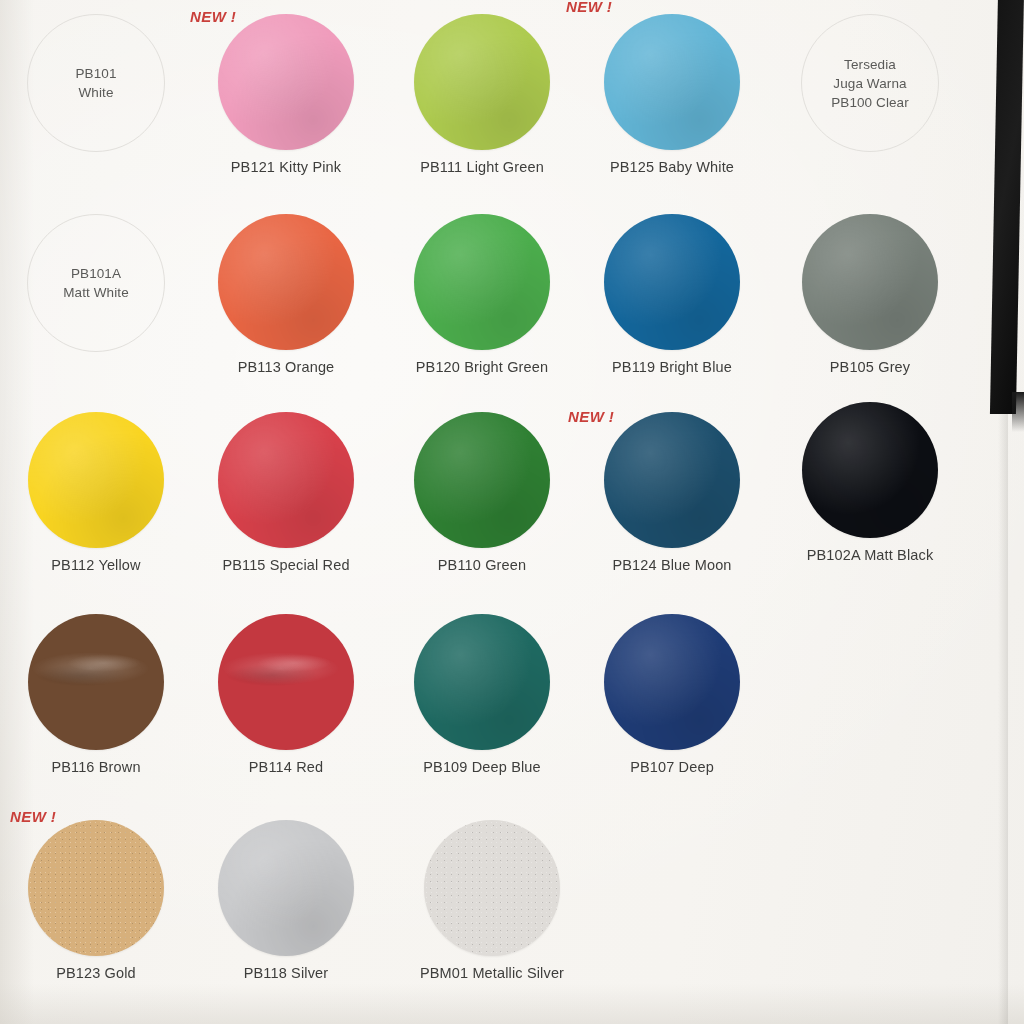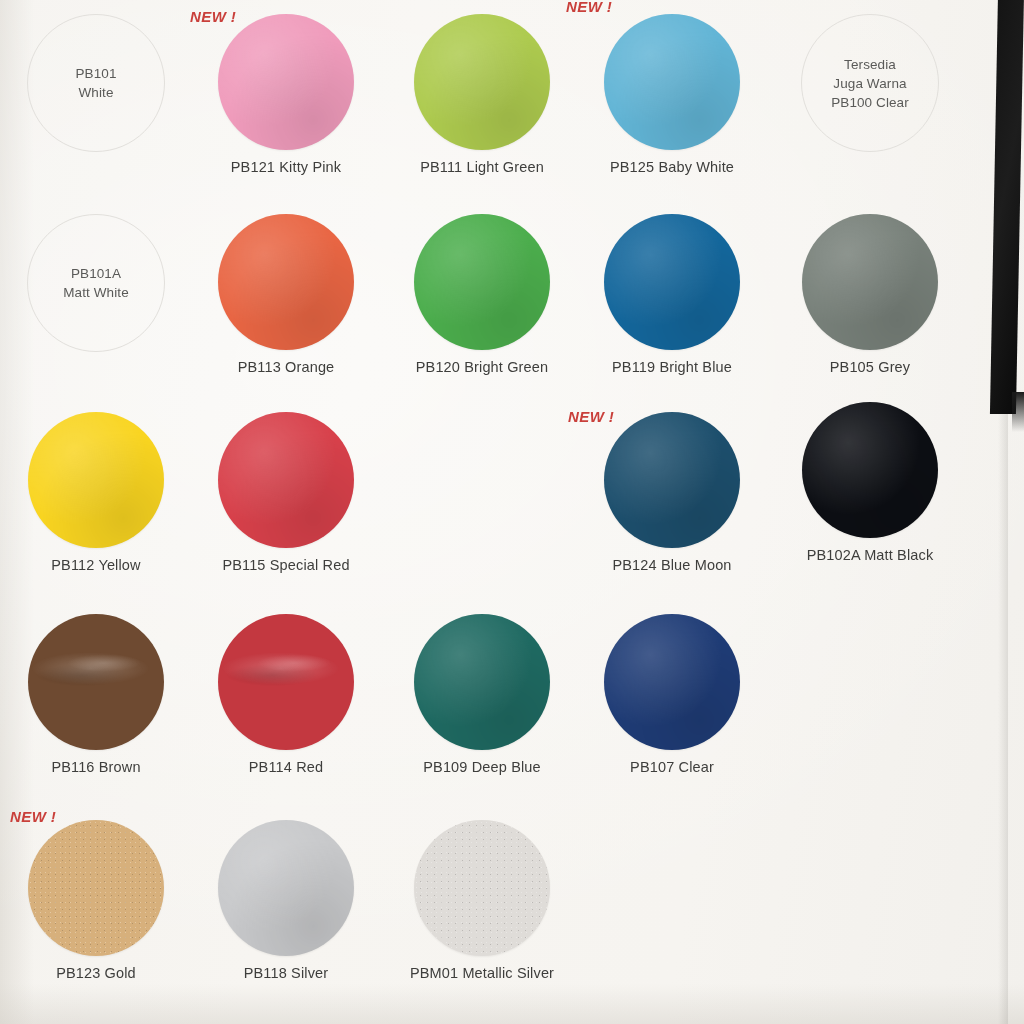--- a/index.html
+++ b/index.html
@@ -190,20 +190,24 @@
         <div class="caption" style="color: rgb(62, 62, 60);">PB105 Grey</div>
       </div>
       <div class="cell" style="left: -4px; top: 412px;">
         <div class="dot texture" style="background: rgb(249, 213, 33);"></div>
         <div class="caption" style="color: rgb(62, 62, 60);">PB112 Yellow</div>
       </div>
       <div class="cell" style="left: 186px; top: 412px;">
         <div class="dot texture" style="background: rgb(216, 65, 75);"></div>
         <div class="caption" style="color: rgb(62, 62, 60);">PB115 Special Red</div>
       </div>
+      <div class="cell" style="left: 382px; top: 412px;">
+        <div class="dot texture" style="background: rgb(47, 128, 51);"></div>
+        <div class="caption" style="color: rgb(62, 62, 60);">PB110 Green</div>
+      </div>
       <div class="cell" style="left: 572px; top: 412px;">
         <div class="newbadge" style="color: rgb(201, 64, 59); left: -4px; top: -4px;">NEW !</div>
         <div class="dot texture" style="background: rgb(29, 79, 109);"></div>
         <div class="caption" style="color: rgb(62, 62, 60);">PB124 Blue Moon</div>
       </div>
       <div class="cell" style="left: 770px; top: 402px;">
         <div class="dot texture" style="background: rgb(13, 15, 20);"></div>
         <div class="caption" style="color: rgb(62, 62, 60);">PB102A Matt Black</div>
       </div>
       <div class="cell" style="left: -4px; top: 614px;">
@@ -213,32 +217,32 @@
       <div class="cell" style="left: 186px; top: 614px;">
         <div class="dot glossy" style="background: rgb(195, 56, 64);"></div>
         <div class="caption" style="color: rgb(62, 62, 60);">PB114 Red</div>
       </div>
       <div class="cell" style="left: 382px; top: 614px;">
         <div class="dot texture" style="background: rgb(31, 106, 98);"></div>
         <div class="caption" style="color: rgb(62, 62, 60);">PB109 Deep Blue</div>
       </div>
       <div class="cell" style="left: 572px; top: 614px;">
         <div class="dot texture" style="background: rgb(31, 60, 118);"></div>
-        <div class="caption" style="color: rgb(62, 62, 60);">PB107 Clear</div>
+        <div class="caption" style="color: rgb(62, 62, 60);">PB107 Deep</div>
       </div>
       <div class="cell" style="left: -4px; top: 820px;">
         <div class="newbadge" style="color: rgb(201, 64, 59); left: 14px; top: -12px;">NEW !</div>
         <div class="dot speckle" style="background: rgb(215, 176, 124);"></div>
         <div class="caption" style="color: rgb(62, 62, 60);">PB123 Gold</div>
       </div>
       <div class="cell" style="left: 186px; top: 820px;">
         <div class="dot texture" style="background: rgb(200, 201, 203);"></div>
         <div class="caption" style="color: rgb(62, 62, 60);">PB118 Silver</div>
       </div>
-      <div class="cell" style="left: 382px; top: 820px;">
+      <div class="cell" style="left: 392px; top: 820px;">
         <div class="dot speckle" style="background: rgb(223, 220, 216);"></div>
         <div class="caption" style="color: rgb(62, 62, 60);">PBM01 Metallic Silver</div>
       </div>
     </div>
   <div id="edge-light"></div>
   <div id="edge-dark"></div>
   <div id="edge-dark2"></div>
 </div>
 
 </body></html>

